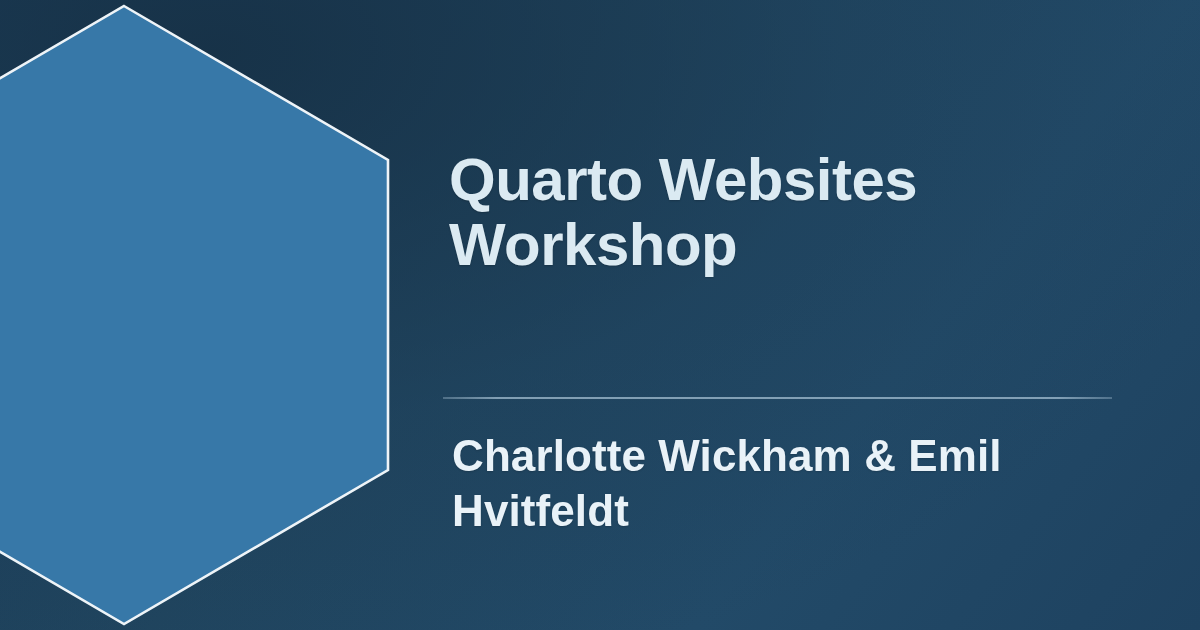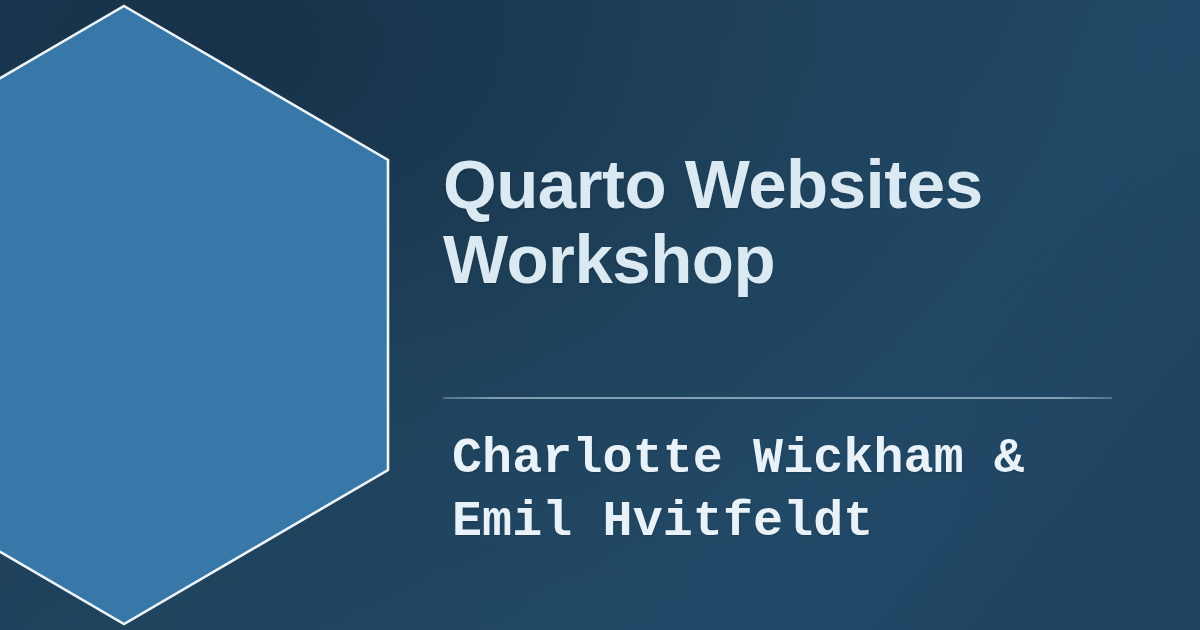--- a/index.html
+++ b/index.html
@@ -46,24 +46,24 @@
   .content {
     position:absolute;
     left:443px;
     top:0;
     width:700px;
     height:630px;
   }
 
   .title {
     position:absolute;
-    left:0;
+    left:6px;
     top:148px;
     width:700px;
-    font-size:69px;
+    font-size:60px;
     line-height:1.08;
     font-weight:700;
     letter-spacing:-0.5px;
     color:#dbeaf2;
     text-shadow:0 1px 2px rgba(0,0,0,0.18);
     white-space:pre-line;
   }
 
   .divider {
     position:absolute;
@@ -76,27 +76,26 @@
         rgba(190,215,232,0.62) 8%,
         rgba(190,215,232,0.62) 92%,
         rgba(190,215,232,0.30) 100%);
   }
 
   .subtitle {
     position:absolute;
     left:9px;
     top:428px;
     width:690px;
-    font-size:50px;
+    font-size:44px;
     line-height:1.25;
     font-weight:600;
     letter-spacing:0.1px;
     color:#e9f2f8;
     text-shadow:0 1px 2px rgba(0,0,0,0.16);
-    font-family:Liberation Mono, monospace;
   }
 </style>
 </head>
 <body>
 
 <div class="slide">
 
   <div class="hex-layer">
     <svg width="1200" height="630" viewBox="0 0 1200 630" xmlns="http://www.w3.org/2000/svg">
       <polygon points="124,6 388,160 388,470 124,624 -140,470 -140,160" fill="#3778a8" stroke="#eef4f8" stroke-width="2.6" stroke-linejoin="miter"></polygon>

